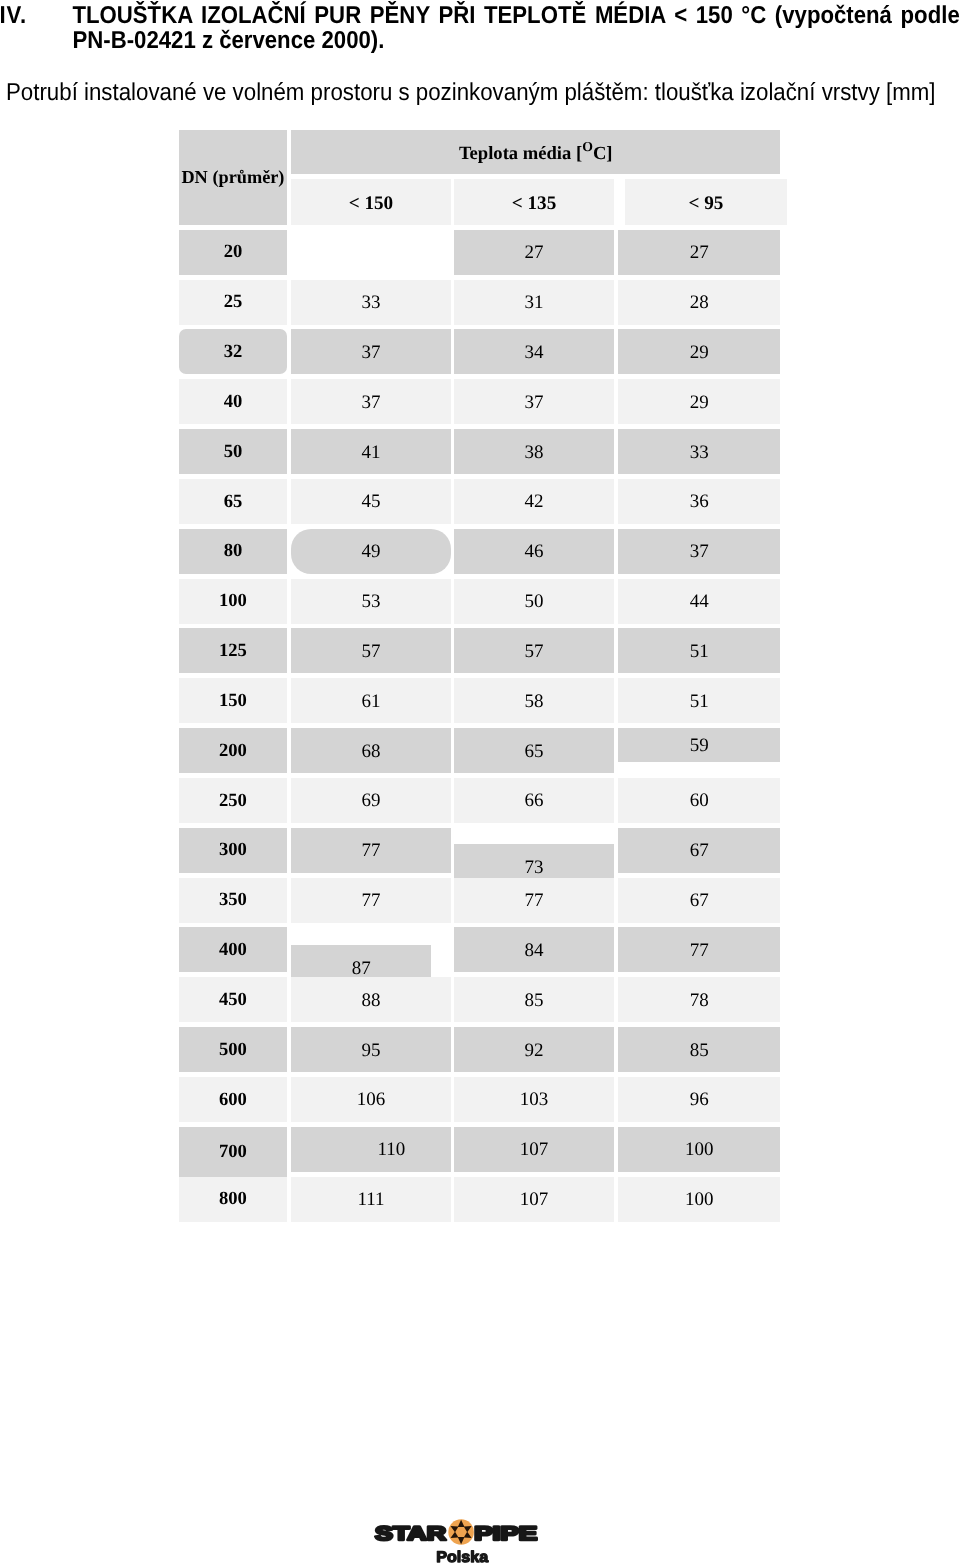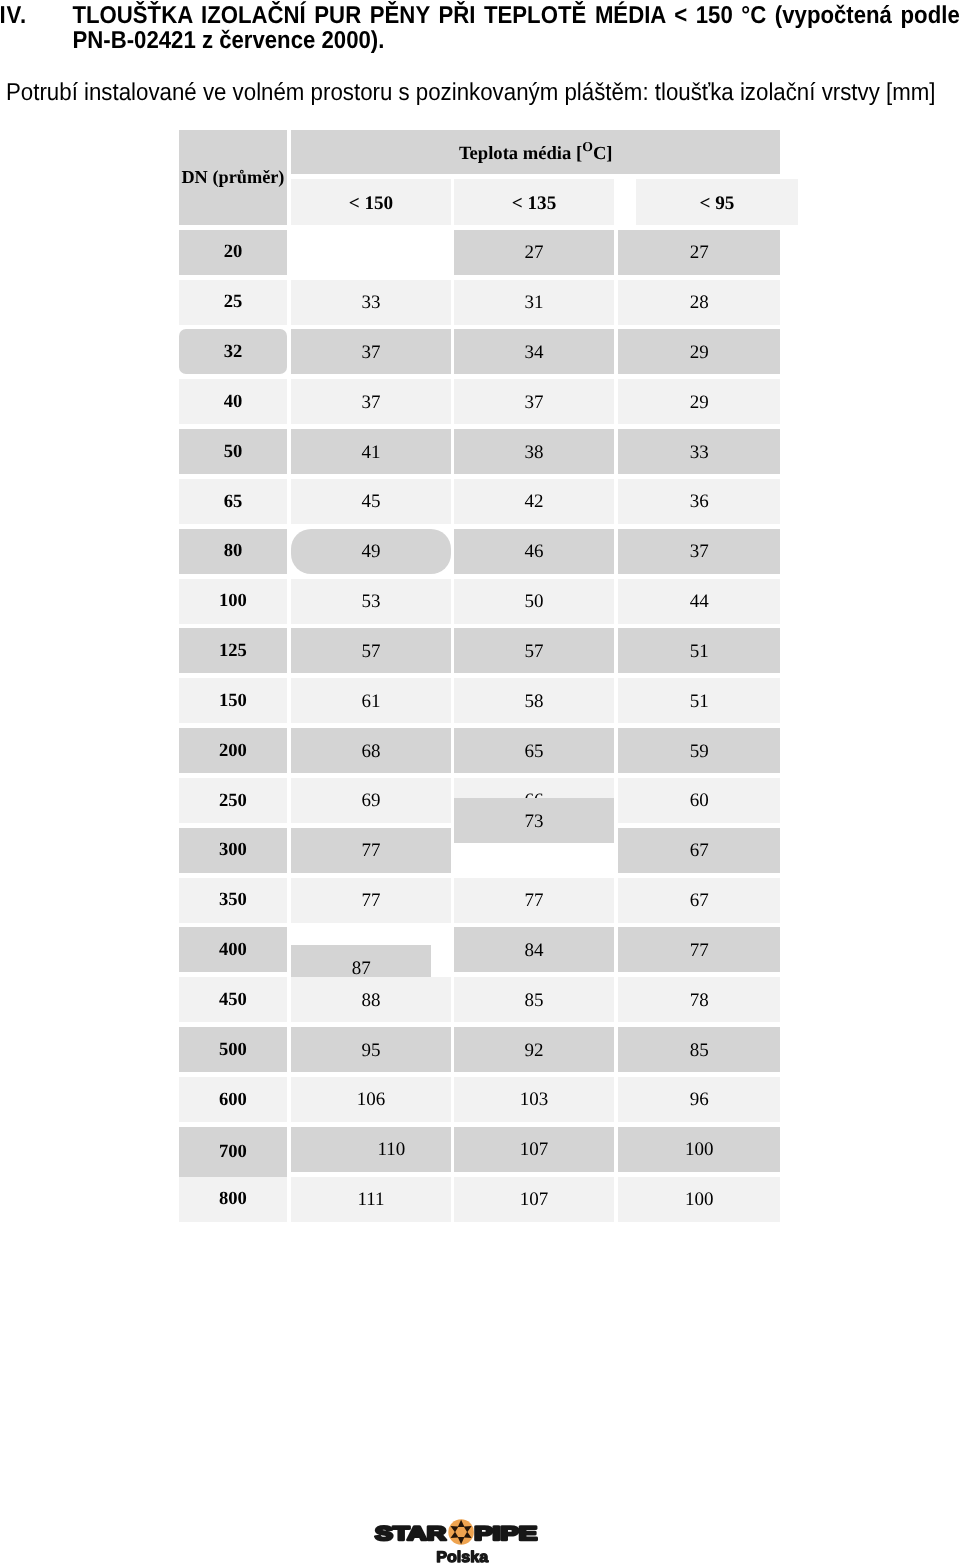--- a/index.html
+++ b/index.html
@@ -64,21 +64,21 @@
 
   <div class="tbl" id="tbl">
       <div class="cell dark hcell ghdr" style="left: 112.3px; top: 0px; width: 488.8px; height: 43.8px;">
         <span>Teplota média [</span>
         <sup class="sup">O</sup>
         <span>C]</span>
       </div>
       <div class="cell dark rh nudge0" style="left: 0px; top: 0px; width: 107.9px; height: 94.9px;">DN (průměr)</div>
       <div class="cell light hcell nudge2" style="left: 112.3px; top: 48.8px; width: 159.3px; height: 46.1px;">&lt; 150</div>
       <div class="cell light hcell nudge2" style="left: 274.8px; top: 48.8px; width: 160.5px; height: 46.1px;">&lt; 135</div>
-      <div class="cell light hcell nudge2" style="left: 457px; top: 48.8px; width: 161.9px; height: 46.1px;">&lt; 95</div>
+      <div class="cell light hcell nudge2" style="left: 446px; top: 48.8px; width: 161.9px; height: 46.1px;">&lt; 95</div>
       <div class="cell dark dcell nudge1 b" style="left: 0px; top: 99.75px; width: 107.9px; height: 45px;">20</div>
       <div class="cell dark dcell nudge1" style="left: 274.8px; top: 99.75px; width: 160.5px; height: 45px;">27</div>
       <div class="cell dark dcell nudge1" style="left: 439.2px; top: 99.75px; width: 161.9px; height: 45px;">27</div>
       <div class="cell light dcell nudge1 b" style="left: 0px; top: 149.58px; width: 107.9px; height: 45px;">25</div>
       <div class="cell light dcell nudge1" style="left: 112.3px; top: 149.58px; width: 159.3px; height: 45px;">33</div>
       <div class="cell light dcell nudge1" style="left: 274.8px; top: 149.58px; width: 160.5px; height: 45px;">31</div>
       <div class="cell light dcell nudge1" style="left: 439.2px; top: 149.58px; width: 161.9px; height: 45px;">28</div>
       <div class="cell dark dcell nudge1 b" style="left: 0px; top: 199.41px; width: 107.9px; height: 45px; border-radius: 7px;">32</div>
       <div class="cell dark dcell nudge1" style="left: 112.3px; top: 199.41px; width: 159.3px; height: 45px;">37</div>
       <div class="cell dark dcell nudge1" style="left: 274.8px; top: 199.41px; width: 160.5px; height: 45px;">34</div>
@@ -107,28 +107,28 @@
       <div class="cell dark dcell nudge1" style="left: 112.3px; top: 498.39px; width: 159.3px; height: 45px;">57</div>
       <div class="cell dark dcell nudge1" style="left: 274.8px; top: 498.39px; width: 160.5px; height: 45px;">57</div>
       <div class="cell dark dcell nudge1" style="left: 439.2px; top: 498.39px; width: 161.9px; height: 45px;">51</div>
       <div class="cell light dcell nudge1 b" style="left: 0px; top: 548.22px; width: 107.9px; height: 45px;">150</div>
       <div class="cell light dcell nudge1" style="left: 112.3px; top: 548.22px; width: 159.3px; height: 45px;">61</div>
       <div class="cell light dcell nudge1" style="left: 274.8px; top: 548.22px; width: 160.5px; height: 45px;">58</div>
       <div class="cell light dcell nudge1" style="left: 439.2px; top: 548.22px; width: 161.9px; height: 45px;">51</div>
       <div class="cell dark dcell nudge1 b" style="left: 0px; top: 598.05px; width: 107.9px; height: 45px;">200</div>
       <div class="cell dark dcell nudge1" style="left: 112.3px; top: 598.05px; width: 159.3px; height: 45px;">68</div>
       <div class="cell dark dcell nudge1" style="left: 274.8px; top: 598.05px; width: 160.5px; height: 45px;">65</div>
-      <div class="cell dark dcell nudge1" style="left: 439.2px; top: 598.05px; width: 161.9px; height: 45px;">59</div>
+      <div class="cell dark dcell nudge1" style="left: 439.2px; top: 598.05px; width: 161.9px; height: 34px;">59</div>
       <div class="cell light dcell nudge1 b" style="left: 0px; top: 647.88px; width: 107.9px; height: 45px;">250</div>
       <div class="cell light dcell nudge1" style="left: 112.3px; top: 647.88px; width: 159.3px; height: 45px;">69</div>
       <div class="cell light dcell nudge1" style="left: 274.8px; top: 647.88px; width: 160.5px; height: 45px;">66</div>
       <div class="cell light dcell nudge1" style="left: 439.2px; top: 647.88px; width: 161.9px; height: 45px;">60</div>
       <div class="cell dark dcell nudge1 b" style="left: 0px; top: 697.71px; width: 107.9px; height: 45px;">300</div>
       <div class="cell dark dcell nudge1" style="left: 112.3px; top: 697.71px; width: 159.3px; height: 45px;">77</div>
-      <div class="cell dark dcell nudge1" style="left: 274.8px; top: 668px; width: 160.5px; height: 45px;">73</div>
+      <div class="cell dark dcell nudge1" style="left: 274.8px; top: 714px; width: 160.5px; height: 45px;">73</div>
       <div class="cell dark dcell nudge1" style="left: 439.2px; top: 697.71px; width: 161.9px; height: 45px;">67</div>
       <div class="cell light dcell nudge1 b" style="left: 0px; top: 747.54px; width: 107.9px; height: 45px;">350</div>
       <div class="cell light dcell nudge1" style="left: 112.3px; top: 747.54px; width: 159.3px; height: 45px;">77</div>
       <div class="cell light dcell nudge1" style="left: 274.8px; top: 747.54px; width: 160.5px; height: 45px;">77</div>
       <div class="cell light dcell nudge1" style="left: 439.2px; top: 747.54px; width: 161.9px; height: 45px;">67</div>
       <div class="cell dark dcell nudge1 b" style="left: 0px; top: 797.37px; width: 107.9px; height: 45px;">400</div>
       <div class="cell dark dcell nudge1" style="left: 112.3px; top: 815px; width: 140px; height: 45px;">87</div>
       <div class="cell dark dcell nudge1" style="left: 274.8px; top: 797.37px; width: 160.5px; height: 45px;">84</div>
       <div class="cell dark dcell nudge1" style="left: 439.2px; top: 797.37px; width: 161.9px; height: 45px;">77</div>
       <div class="cell light dcell nudge1 b" style="left: 0px; top: 847.2px; width: 107.9px; height: 45px;">450</div>

